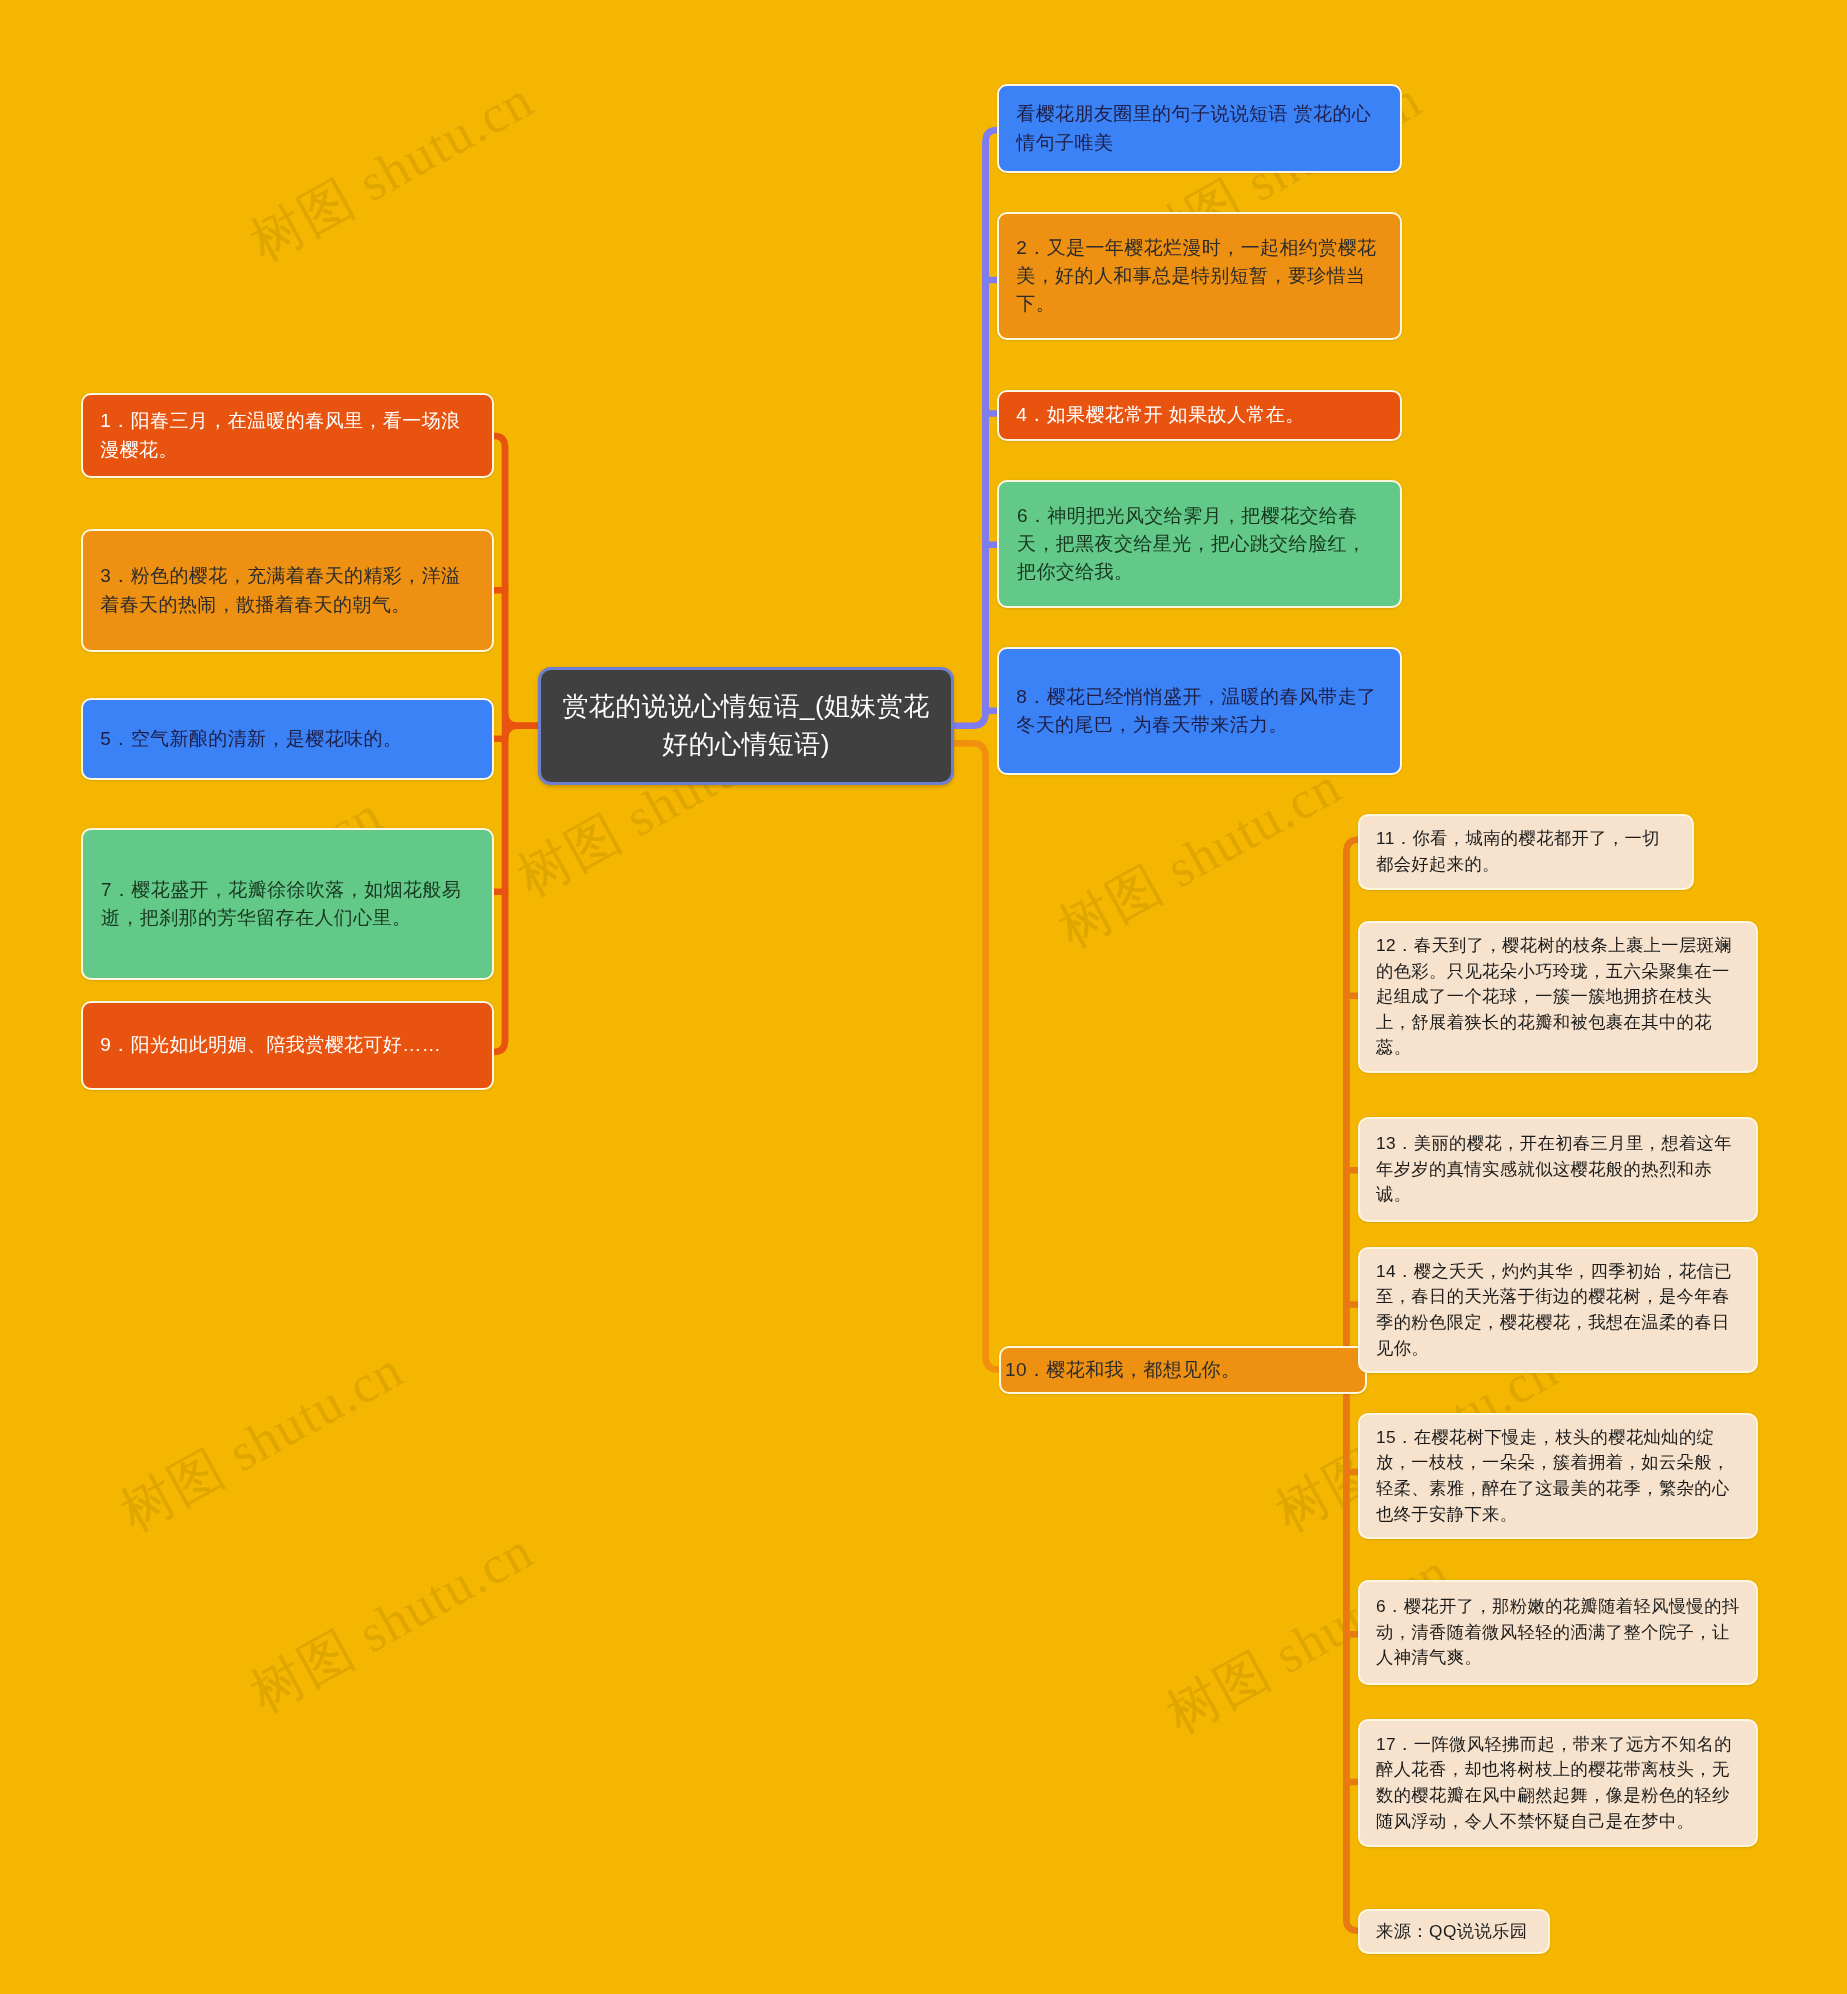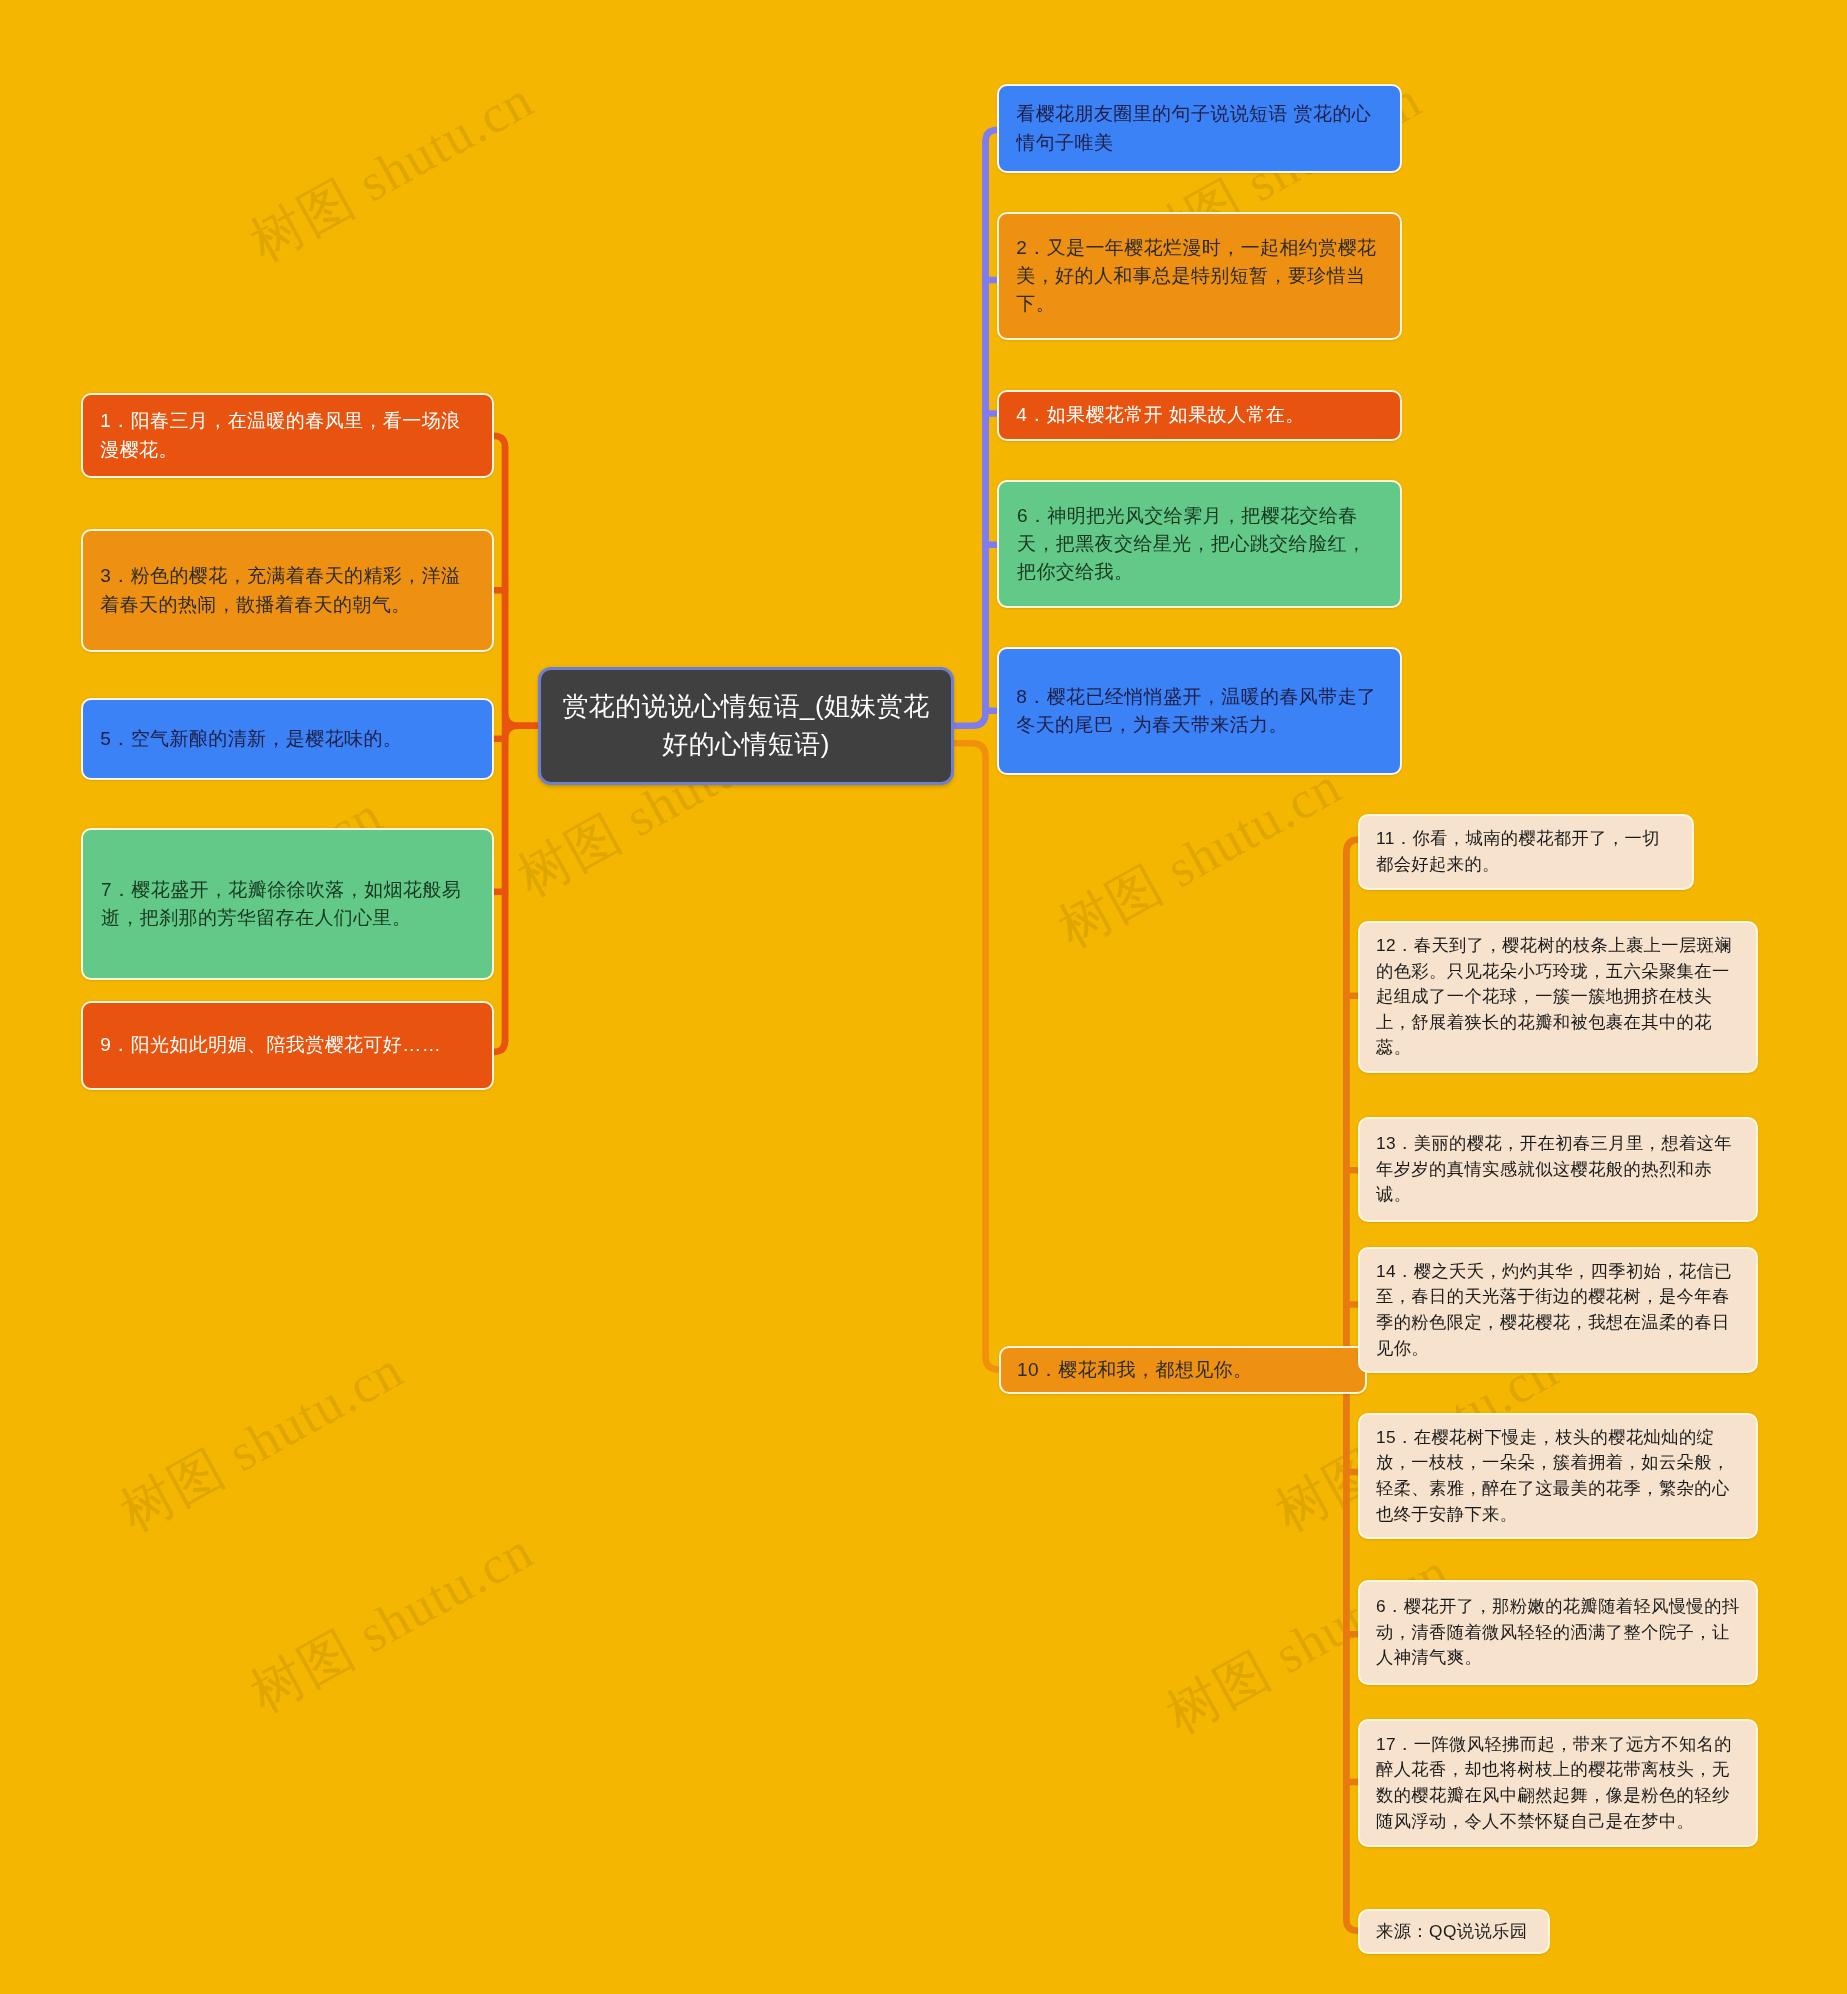--- a/index.html
+++ b/index.html
@@ -165,21 +165,21 @@
   </div>
 
   <div class="node c-green" style="left:997px; top:480px; width:405px; height:128px;">
     <span class="node-text">6．神明把光风交给霁月，把樱花交给春天，把黑夜交给星光，把心跳交给脸红，把你交给我。</span>
   </div>
 
   <div class="node c-purple" style="left:997px; top:647px; width:405px; height:128px;">
     <span class="node-text">8．樱花已经悄悄盛开，温暖的春风带走了冬天的尾巴，为春天带来活力。</span>
   </div>
 
-  <div class="node c-orange" style="left:999px; top:1346px; width:368px; height:48px; padding:10px 16px;">
+  <div class="node c-orange" style="left:999px; top:1346px; width:368px; height:48px; padding:10px 4px;">
     <span class="node-text">10．樱花和我，都想见你。</span>
   </div>
 
   <div class="node c-cream small" style="left:1358px; top:814px; width:336px; height:76px; padding:8px 16px;">
     <span class="node-text">11．你看，城南的樱花都开了，一切都会好起来的。</span>
   </div>
 
   <div class="node c-cream small" style="left:1358px; top:921px; width:400px; height:152px; padding:17px 16px;">
     <span class="node-text">12．春天到了，樱花树的枝条上裹上一层斑斓的色彩。只见花朵小巧玲珑，五六朵聚集在一起组成了一个花球，一簇一簇地拥挤在枝头上，舒展着狭长的花瓣和被包裹在其中的花蕊。</span>
   </div>

